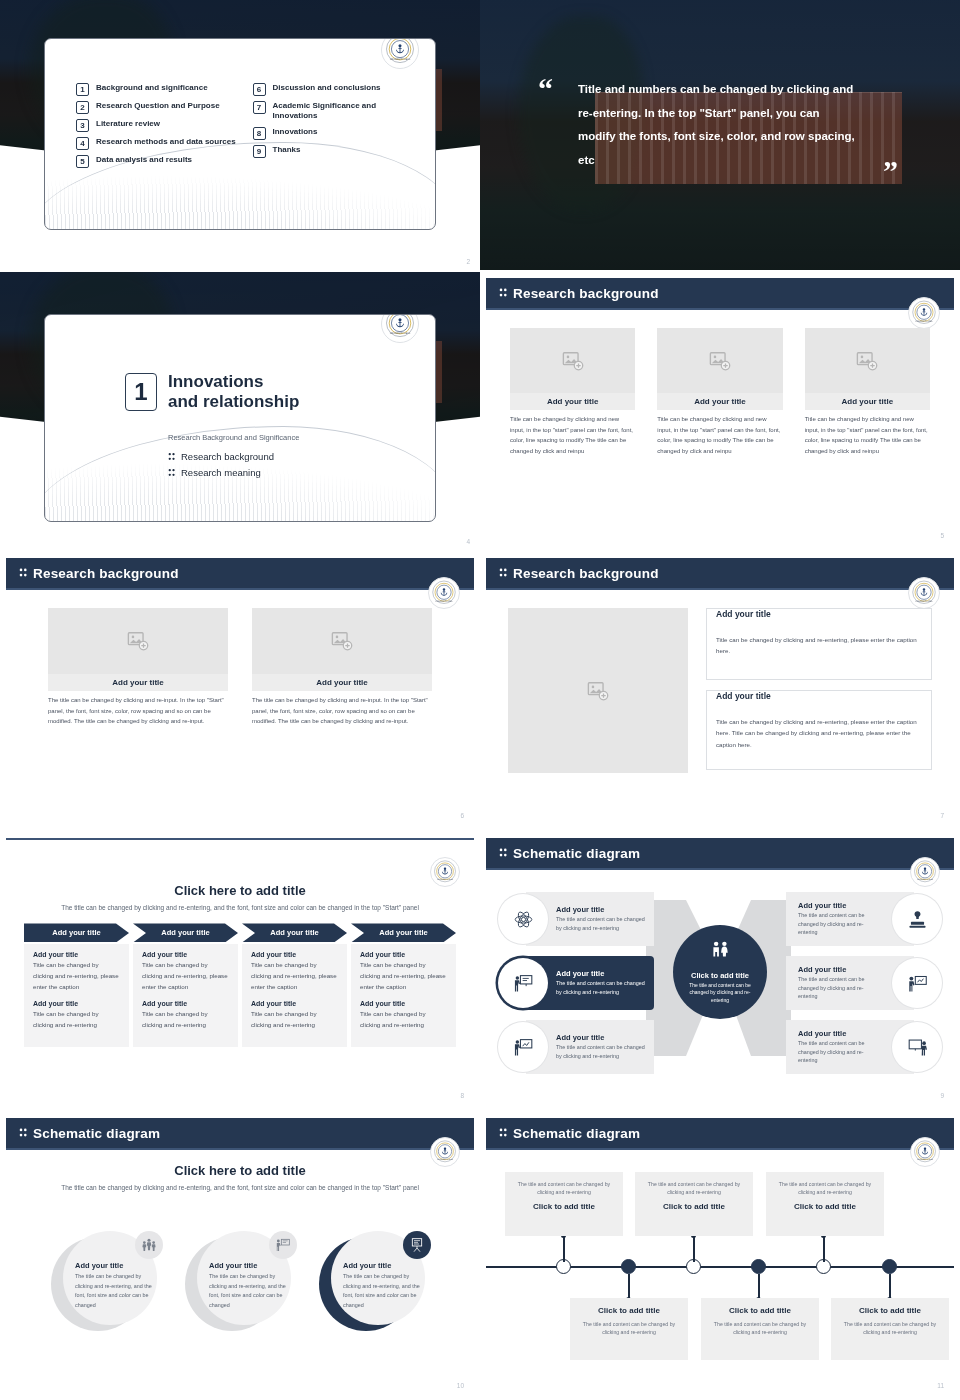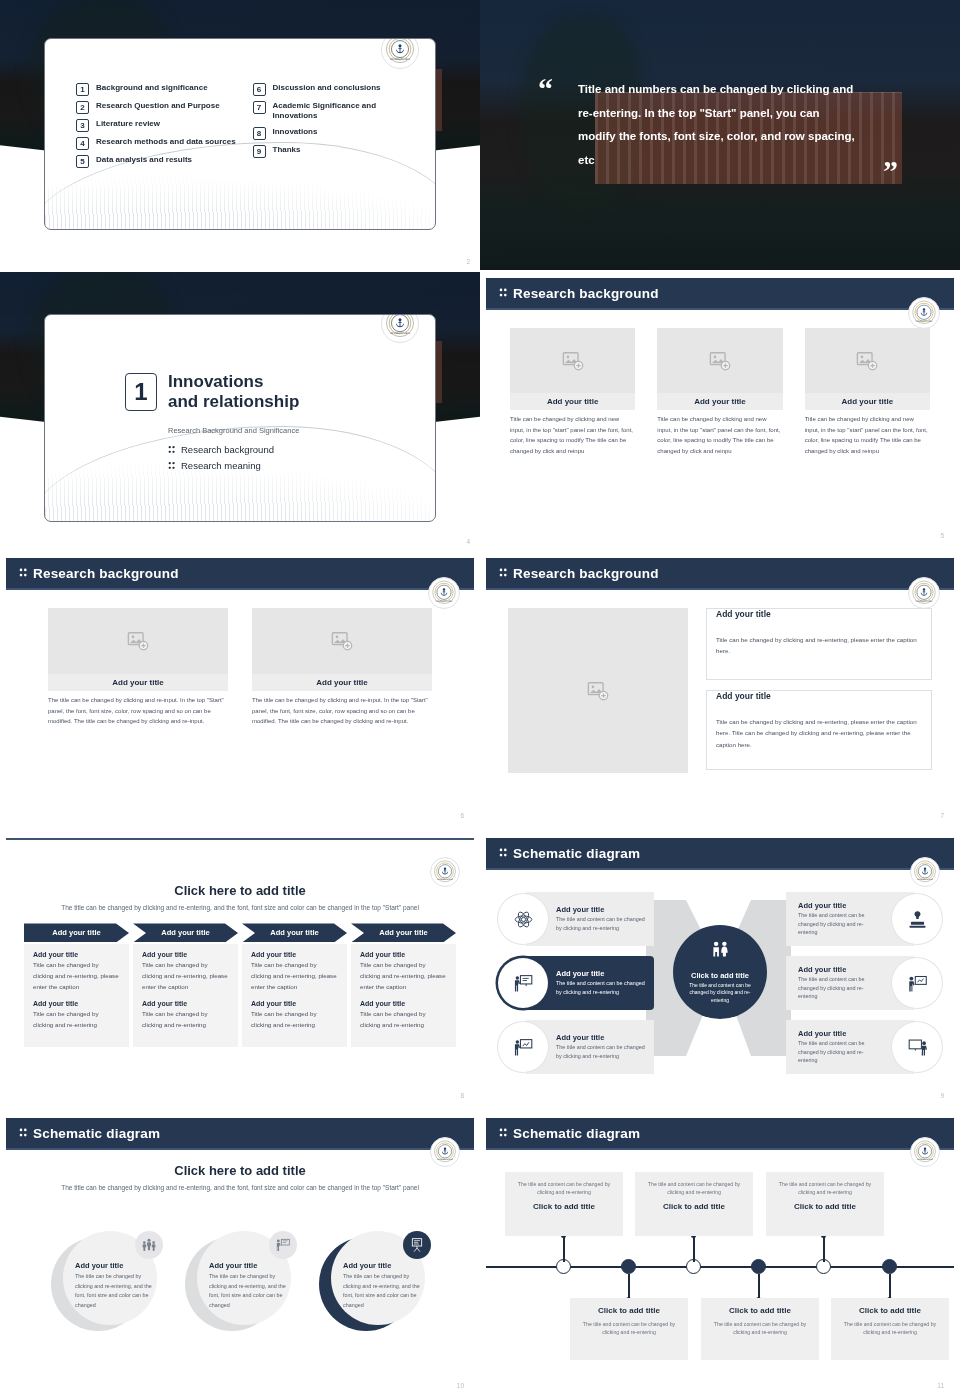--- a/index.html
+++ b/index.html
@@ -83,21 +83,21 @@
     line-height:1; font-family:"Liberation Serif", serif; }
   .qtext { color:#fff; font-size:11.5px; font-weight:700; line-height:2.05;
     margin-left:40px; max-width:280px; }
 
   
   .sec-row { display:flex; align-items:center; gap:11px; }
   .sec-num { width:32px; height:38px; border:1.5px solid #2b3c52;
     border-radius:4px; display:flex; align-items:center;
     justify-content:center; font-size:24px; font-weight:700; color:#1d2b3f; }
   .sec-h1 { font-size:17px; font-weight:700; color:#1d2b3f; line-height:1.18; }
-  .sec-sub { font-size:7.5px; color:#5a6472; margin-top:14px; }
+  .sec-sub { font-size:7.5px; color:#5a6472; margin-top:21px; }
   .bul { display:flex; gap:6px; align-items:center; font-size:9.5px;
     color:#222c3a; margin-top:5px; }
   .dots { width:7px; height:9px; flex:0 0 auto; }
 
   
   .hdr { height:30px; background:#253751; display:flex; align-items:center;
     padding:0 0 0 13px; }
   .hdr-t { color:#fff; font-size:13.5px; font-weight:700; letter-spacing:.2px; }
   .hdr-dots { display:inline-block; margin-right:6px; }
   .hdr-ul { height:2px; background:#3d5475; }

